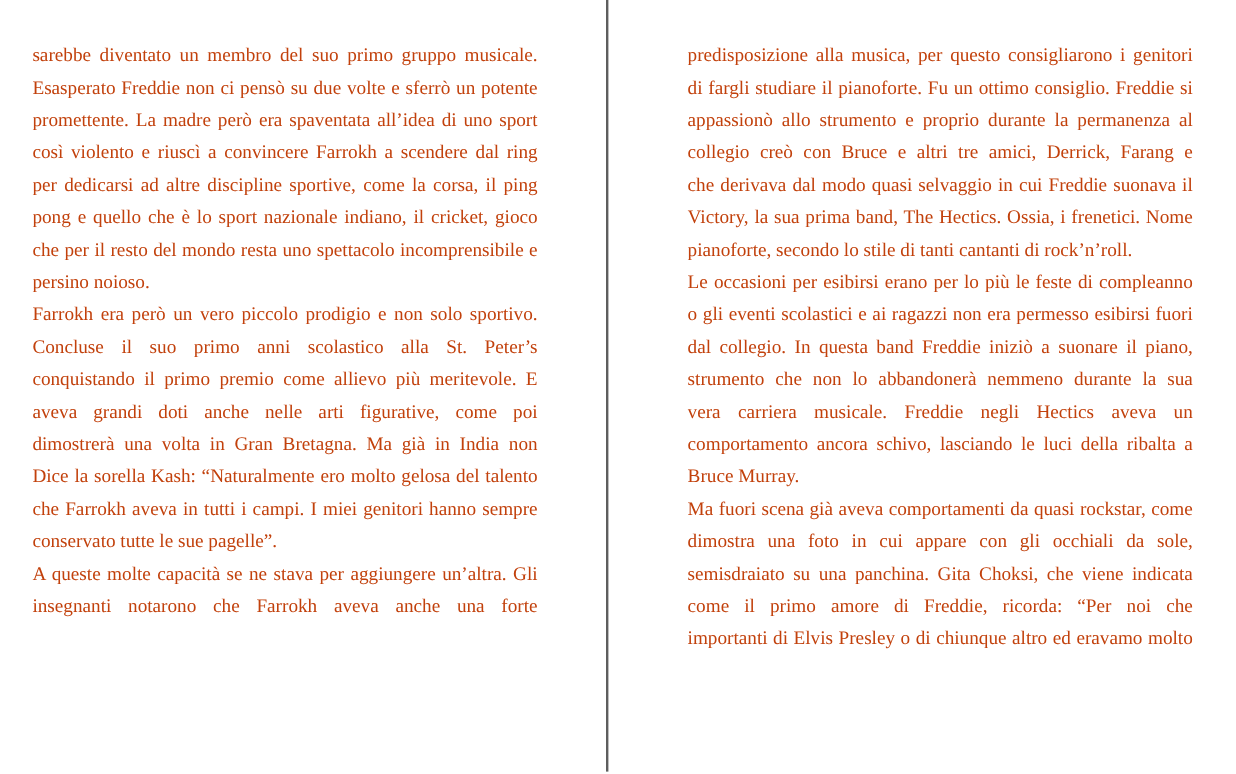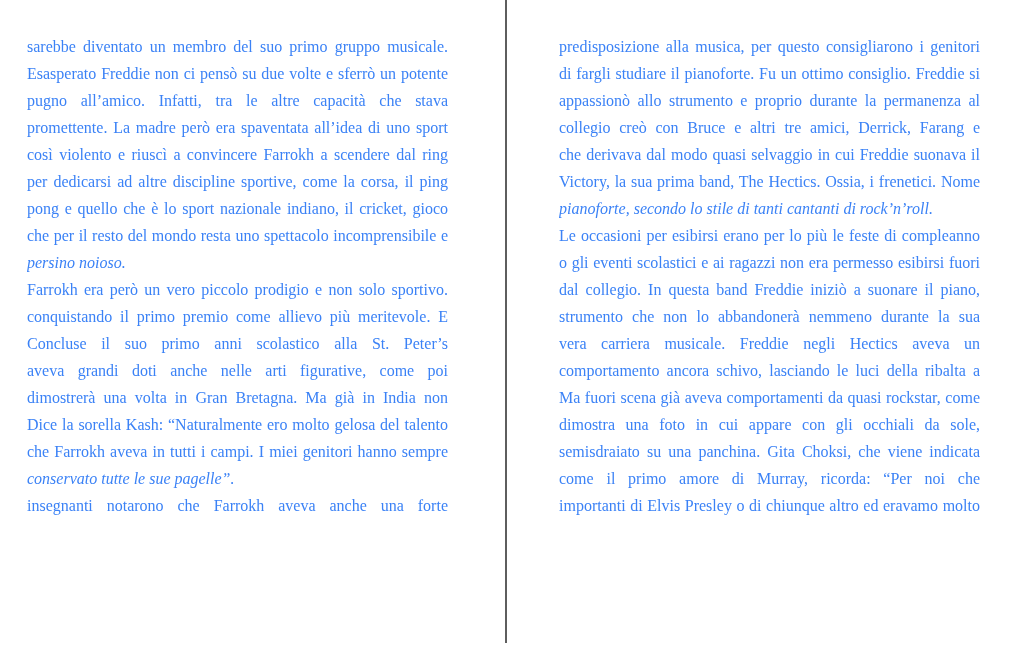--- a/index.html
+++ b/index.html
@@ -23,75 +23,75 @@
     width: 2px;
     height: 643px;
     background: #5e5e5e;
   }
   .text-column {
     position: absolute;
     top: 33px;
     width: 421px;
   }
   .col-left  { left: 27px; }
-  .col-right { left: 559px; }
+  .col-right { left: 573px; }
   .line {
     font-size: 16px;
     line-height: 27px;
     height: 27px;
     overflow: hidden;
     white-space: normal;
     text-align: justify;
     text-align-last: justify;
     -moz-text-align-last: justify;
   }
   .line.para-end {
     text-align-last: left;
-    font-style: italic;
     -moz-text-align-last: left;
   }
 </style>
 </head>
 <body>
 
-<div class="book-page" style="background: rgb(255, 255, 255); color: #3b82f6;">
+<div class="book-page" style="background: rgb(255, 255, 255); color: #c2410c;">
   <div class="text-column col-left">
       <div class="line">sarebbe diventato un membro del suo primo gruppo musicale.</div>
       <div class="line">Esasperato Freddie non ci pensò su due volte e sferrò un potente</div>
-      <div class="line">pugno all’amico. Infatti, tra le altre capacità che stava</div>
       <div class="line">promettente. La madre però era spaventata all’idea di uno sport</div>
       <div class="line">così violento e riuscì a convincere Farrokh a scendere dal ring</div>
       <div class="line">per dedicarsi ad altre discipline sportive, come la corsa, il ping</div>
       <div class="line">pong e quello che è lo sport nazionale indiano, il cricket, gioco</div>
       <div class="line">che per il resto del mondo resta uno spettacolo incomprensibile e</div>
       <div class="line para-end">persino noioso.</div>
       <div class="line">Farrokh era però un vero piccolo prodigio e non solo sportivo.</div>
+      <div class="line">Concluse il suo primo anni scolastico alla St. Peter’s</div>
       <div class="line">conquistando il primo premio come allievo più meritevole. E</div>
-      <div class="line">Concluse il suo primo anni scolastico alla St. Peter’s</div>
       <div class="line">aveva grandi doti anche nelle arti figurative, come poi</div>
       <div class="line">dimostrerà una volta in Gran Bretagna. Ma già in India non</div>
       <div class="line">Dice la sorella Kash: “Naturalmente ero molto gelosa del talento</div>
       <div class="line">che Farrokh aveva in tutti i campi. I miei genitori hanno sempre</div>
       <div class="line para-end">conservato tutte le sue pagelle”.</div>
+      <div class="line">A queste molte capacità se ne stava per aggiungere un’altra. Gli</div>
       <div class="line">insegnanti notarono che Farrokh aveva anche una forte</div>
     </div>
   <div class="page-divider" style="background: rgb(94, 94, 94);"></div>
   <div class="text-column col-right">
       <div class="line">predisposizione alla musica, per questo consigliarono i genitori</div>
       <div class="line">di fargli studiare il pianoforte. Fu un ottimo consiglio. Freddie si</div>
       <div class="line">appassionò allo strumento e proprio durante la permanenza al</div>
       <div class="line">collegio creò con Bruce e altri tre amici, Derrick, Farang e</div>
       <div class="line">che derivava dal modo quasi selvaggio in cui Freddie suonava il</div>
       <div class="line">Victory, la sua prima band, The Hectics. Ossia, i frenetici. Nome</div>
       <div class="line para-end">pianoforte, secondo lo stile di tanti cantanti di rock’n’roll.</div>
       <div class="line">Le occasioni per esibirsi erano per lo più le feste di compleanno</div>
       <div class="line">o gli eventi scolastici e ai ragazzi non era permesso esibirsi fuori</div>
       <div class="line">dal collegio. In questa band Freddie iniziò a suonare il piano,</div>
       <div class="line">strumento che non lo abbandonerà nemmeno durante la sua</div>
       <div class="line">vera carriera musicale. Freddie negli Hectics aveva un</div>
       <div class="line">comportamento ancora schivo, lasciando le luci della ribalta a</div>
+      <div class="line para-end">Bruce Murray.</div>
       <div class="line">Ma fuori scena già aveva comportamenti da quasi rockstar, come</div>
       <div class="line">dimostra una foto in cui appare con gli occhiali da sole,</div>
       <div class="line">semisdraiato su una panchina. Gita Choksi, che viene indicata</div>
-      <div class="line">come il primo amore di Murray, ricorda: “Per noi che</div>
+      <div class="line">come il primo amore di Freddie, ricorda: “Per noi che</div>
       <div class="line">importanti di Elvis Presley o di chiunque altro ed eravamo molto</div>
     </div>
 </div>
 
 </body></html>

